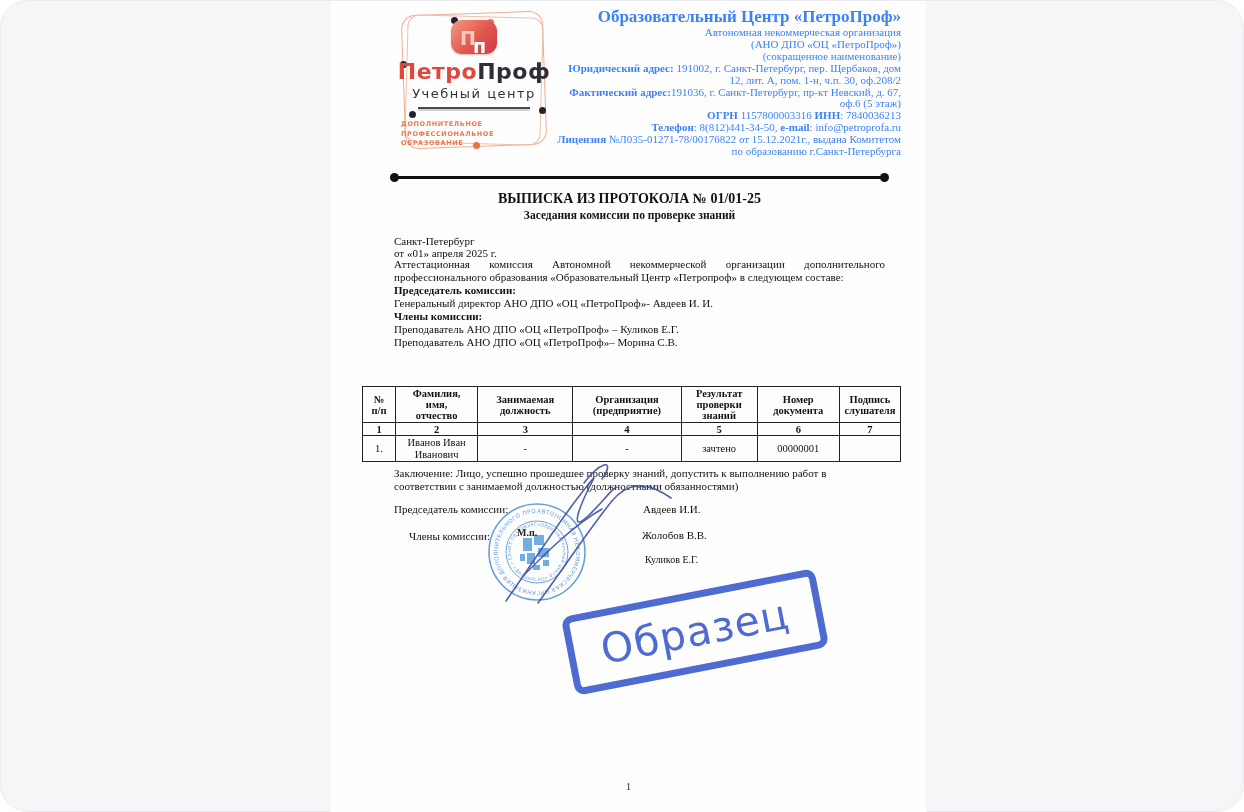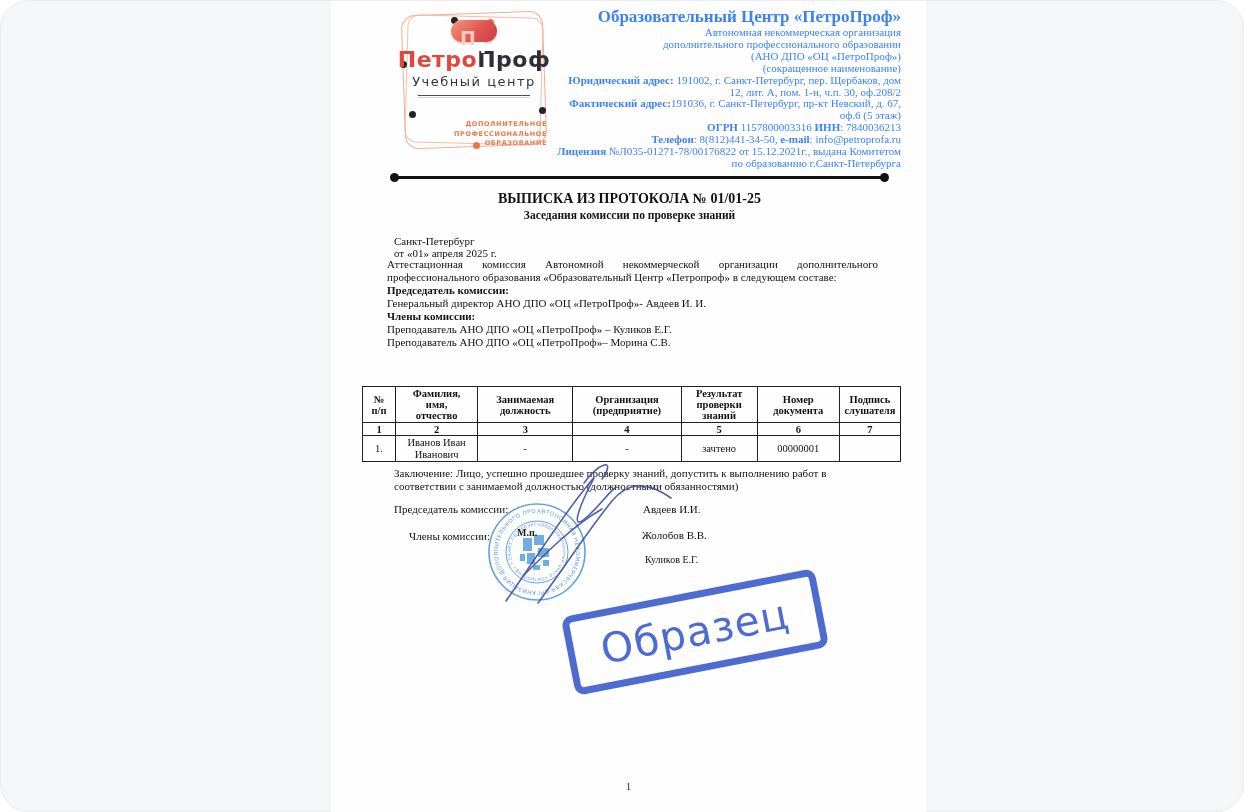--- a/index.html
+++ b/index.html
@@ -17,37 +17,37 @@
   .logo-dot.orange { background:#e8744c; }
   .logo-inner { position:absolute; inset:0; display:flex; flex-direction:column; align-items:center; padding-top:9px; font-family:"DejaVu Sans","Liberation Sans",sans-serif; }
   .logo-icon { width:46px; height:46px; border-radius:11px; background:linear-gradient(135deg,#f49a83 0%,#e2564e 55%,#cf3b48 100%); position:relative; box-shadow:0 1px 2px rgba(180,60,50,.4); }
   .logo-icon .p1 { position:absolute; left:9px; top:7px; color:#f8cdbf; font-weight:bold; font-size:19px; }
   .logo-icon .p2 { position:absolute; left:22px; top:15px; color:#ffffff; font-weight:bold; font-size:19px; }
   .logo-word { margin-top:5px; font-size:22px; font-weight:bold; letter-spacing:.5px; }
   .logo-word .petro { color:#e0473d; }
   .logo-word .prof { color:#2e2e38; }
   .logo-sub { margin-top:2px; font-size:13px; color:#33333d; letter-spacing:1.5px; }
   .logo-rule { margin-top:6px; width:112px; height:2px; background:#4a4a55; box-shadow:0 2px 0 rgba(74,74,85,.25); }
-  .logo-tag { margin-top:24px; font-size:6.5px; font-weight:bold; color:#e87c4e; letter-spacing:.6px; text-align:right; line-height:1.5; }
+  .logo-tag { margin-top:11px; font-size:6.5px; font-weight:bold; color:#e87c4e; letter-spacing:.6px; text-align:left; line-height:1.5; }
 
   
   .head-text { position:absolute; left:225px; top:6px; width:345px; text-align:right; color:#3b82f6; }
   .head-title { font-size:17px; font-weight:bold; white-space:nowrap; }
   .head-line { font-size:11px; line-height:11.9px; }
   .head-line b { font-weight:bold; }
   .rule { position:absolute; left:63px; top:175px; width:491px; height:3px; background:#111; }
   .rule::before, .rule::after { content:""; position:absolute; top:-3px; width:9px; height:9px; border-radius:50%; background:#111; }
   .rule::before { left:-4px; } .rule::after { right:-4px; }
 
   
   .doc-title { position:absolute; left:30px; top:190px; width:537px; text-align:center; color:#111; }
   .doc-title .t1 { font-size:14px; font-weight:bold; }
   .doc-title .t2 { font-size:11.5px; font-weight:bold; margin-top:2px; }
   .city-date { position:absolute; left:63px; top:234px; width:491px; display:flex; justify-content:space-between; font-size:11px; color:#111;flex-direction:column; }
-  .para { position:absolute; left:56px; top:257px; width:491px; font-size:11px; line-height:13px; color:#111; text-align:justify; }
+  .para { position:absolute; left:63px; top:257px; width:491px; font-size:11px; line-height:13px; color:#111; text-align:justify; }
   .para .lbl { font-weight:bold; }
   .duration { position:absolute; left:63px; top:361px; width:491px; font-size:11px; color:#111; }
 
   
   .tbl-wrap { position:absolute; left:31px; top:385px; width:539px; }
   table { border-collapse:collapse; width:100%; table-layout:fixed; }
   td,th { border:1px solid #222; font-size:10.5px; color:#111; text-align:center; vertical-align:middle; padding:1px 2px; font-family:"Liberation Serif","DejaVu Serif",serif; }
   th { font-weight:bold; white-space:pre-line; line-height:11px; height:36px; }
   tr.numrow td { height:13px; font-weight:bold; line-height:11px; padding:0; }
   tr.datarow td { height:26px; line-height:11.5px; }
@@ -96,21 +96,20 @@
           <div class="logo-sub">Учебный центр</div>
           <div class="logo-rule"></div>
           <div class="logo-tag" style="white-space:pre-line">ДОПОЛНИТЕЛЬНОЕ
 ПРОФЕССИОНАЛЬНОЕ ОБРАЗОВАНИЕ</div>
         </div>
       </div>
 
       <div class="head-text">
         <div class="head-title">Образовательный Центр «ПетроПроф»</div>
         <div class="head-line">Автономная некоммерческая организация</div>
-        <div class="head-line">дополнительного профессионального образовании</div>
         <div class="head-line">(АНО ДПО «ОЦ «ПетроПроф»)</div>
         <div class="head-line">(сокращенное наименование)</div>
         <div class="head-line"><b>Юридический адрес:</b><span> 191002, г. Санкт-Петербург, пер. Щербаков, дом 12, лит. А, пом. 1-н, ч.п. 30, оф.208/2</span></div>
         <div class="head-line"><b>Фактический адрес:</b><span>191036, г. Санкт-Петербург, пр-кт Невский, д. 67, оф.6 (5 этаж)</span></div>
         <div class="head-line"><b>ОГРН</b><span> 1157800003316 </span><b>ИНН</b><span>: 7840036213</span></div>
         <div class="head-line"><b>Телефон</b><span>: 8(812)441-34-50, </span><b>e-mail</b><span>: info@petroprofa.ru</span></div>
         <div class="head-line"><b>Лицензия</b><span> №Л035-01271-78/00176822 от 15.12.2021г., выдана Комитетом по образованию г.Санкт-Петербурга</span></div>
       </div>
 
       <div class="rule"></div>

